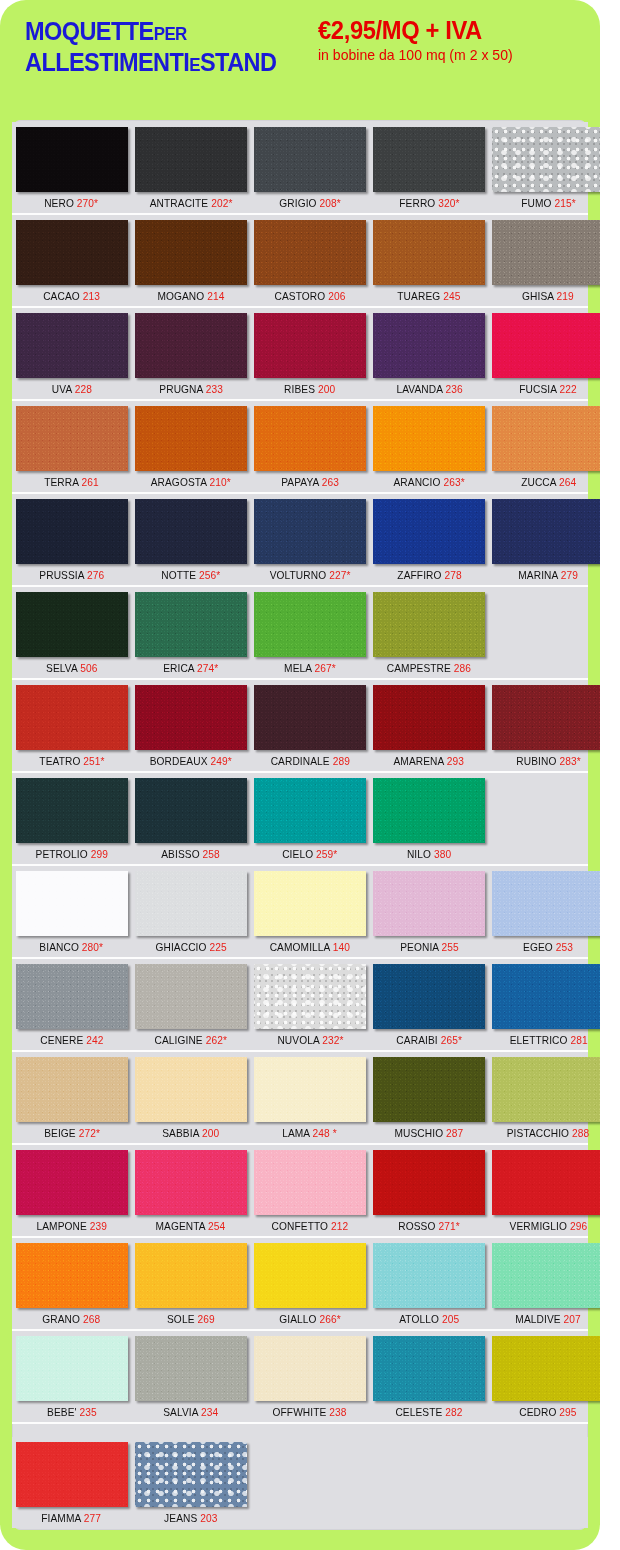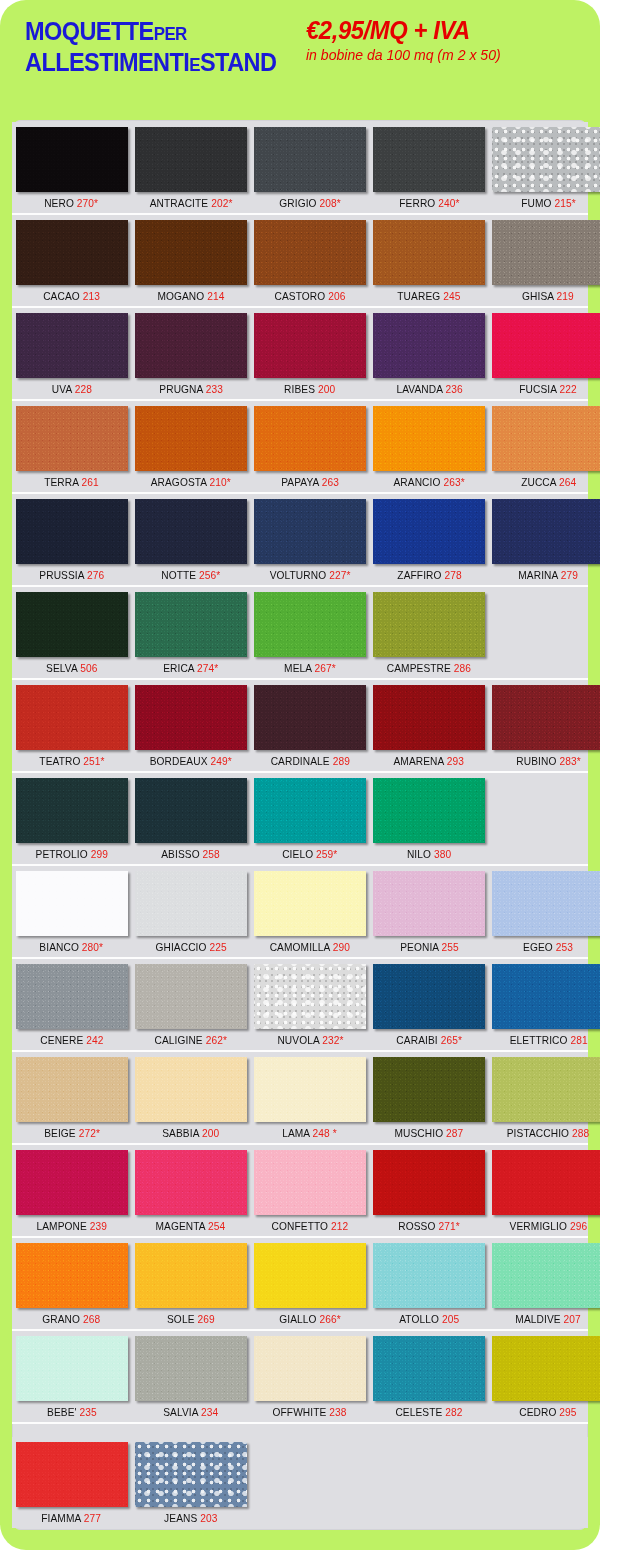--- a/index.html
+++ b/index.html
@@ -44,24 +44,23 @@
     letter-spacing: -0.6px;
     line-height: 1.22;
     white-space: nowrap;
     transform: scaleX(0.94);
     transform-origin: left center;
   }
   .title-line .sm { font-size: 18px; }
 
   .price-block {
     flex: 0 0 auto;
-    margin-left: 14px;
+    margin-left: 26px;
     padding-top: 3px;
     text-align: left;
-    font-style: italic;
   }
   .price-main {
     color: #e60000;
     font-weight: bold;
     font-size: 25px;
     letter-spacing: -0.4px;
     line-height: 1.1;
     white-space: nowrap;
     transform: scaleX(0.95);
     transform-origin: left center;
@@ -177,21 +176,21 @@
         <div class="cell">
           <div class="chip" style="background: rgb(46, 47, 49);"></div>
           <div class="label"><span>ANTRACITE</span> <span class="num">202*</span></div>
         </div>
         <div class="cell">
           <div class="chip" style="background: rgb(65, 70, 75);"></div>
           <div class="label"><span>GRIGIO</span> <span class="num">208*</span></div>
         </div>
         <div class="cell">
           <div class="chip" style="background: rgb(60, 63, 64);"></div>
-          <div class="label"><span>FERRO</span> <span class="num">240*</span></div>
+          <div class="label"><span>FERRO</span> <span class="num">320*</span></div>
         </div>
         <div class="cell">
           <div class="chip mottle" style="background: rgb(185, 188, 190);"></div>
           <div class="label"><span>FUMO</span> <span class="num">215*</span></div>
         </div>
       </div>
       <div class="row">
         <div class="cell">
           <div class="chip" style="background: rgb(51, 29, 20);"></div>
           <div class="label"><span>CACAO</span> <span class="num">213</span></div>
@@ -341,21 +340,21 @@
         <div class="cell">
           <div class="chip" style="background: rgb(251, 251, 253);"></div>
           <div class="label"><span>BIANCO</span> <span class="num">280*</span></div>
         </div>
         <div class="cell">
           <div class="chip" style="background: rgb(220, 222, 224);"></div>
           <div class="label"><span>GHIACCIO</span> <span class="num">225</span></div>
         </div>
         <div class="cell">
           <div class="chip" style="background: rgb(251, 246, 184);"></div>
-          <div class="label"><span>CAMOMILLA</span> <span class="num">290</span></div>
+          <div class="label"><span>CAMOMILLA</span> <span class="num">140</span></div>
         </div>
         <div class="cell">
           <div class="chip" style="background: rgb(226, 184, 213);"></div>
           <div class="label"><span>PEONIA</span> <span class="num">255</span></div>
         </div>
         <div class="cell">
           <div class="chip" style="background: rgb(174, 196, 232);"></div>
           <div class="label"><span>EGEO</span> <span class="num">253</span></div>
         </div>
       </div>

